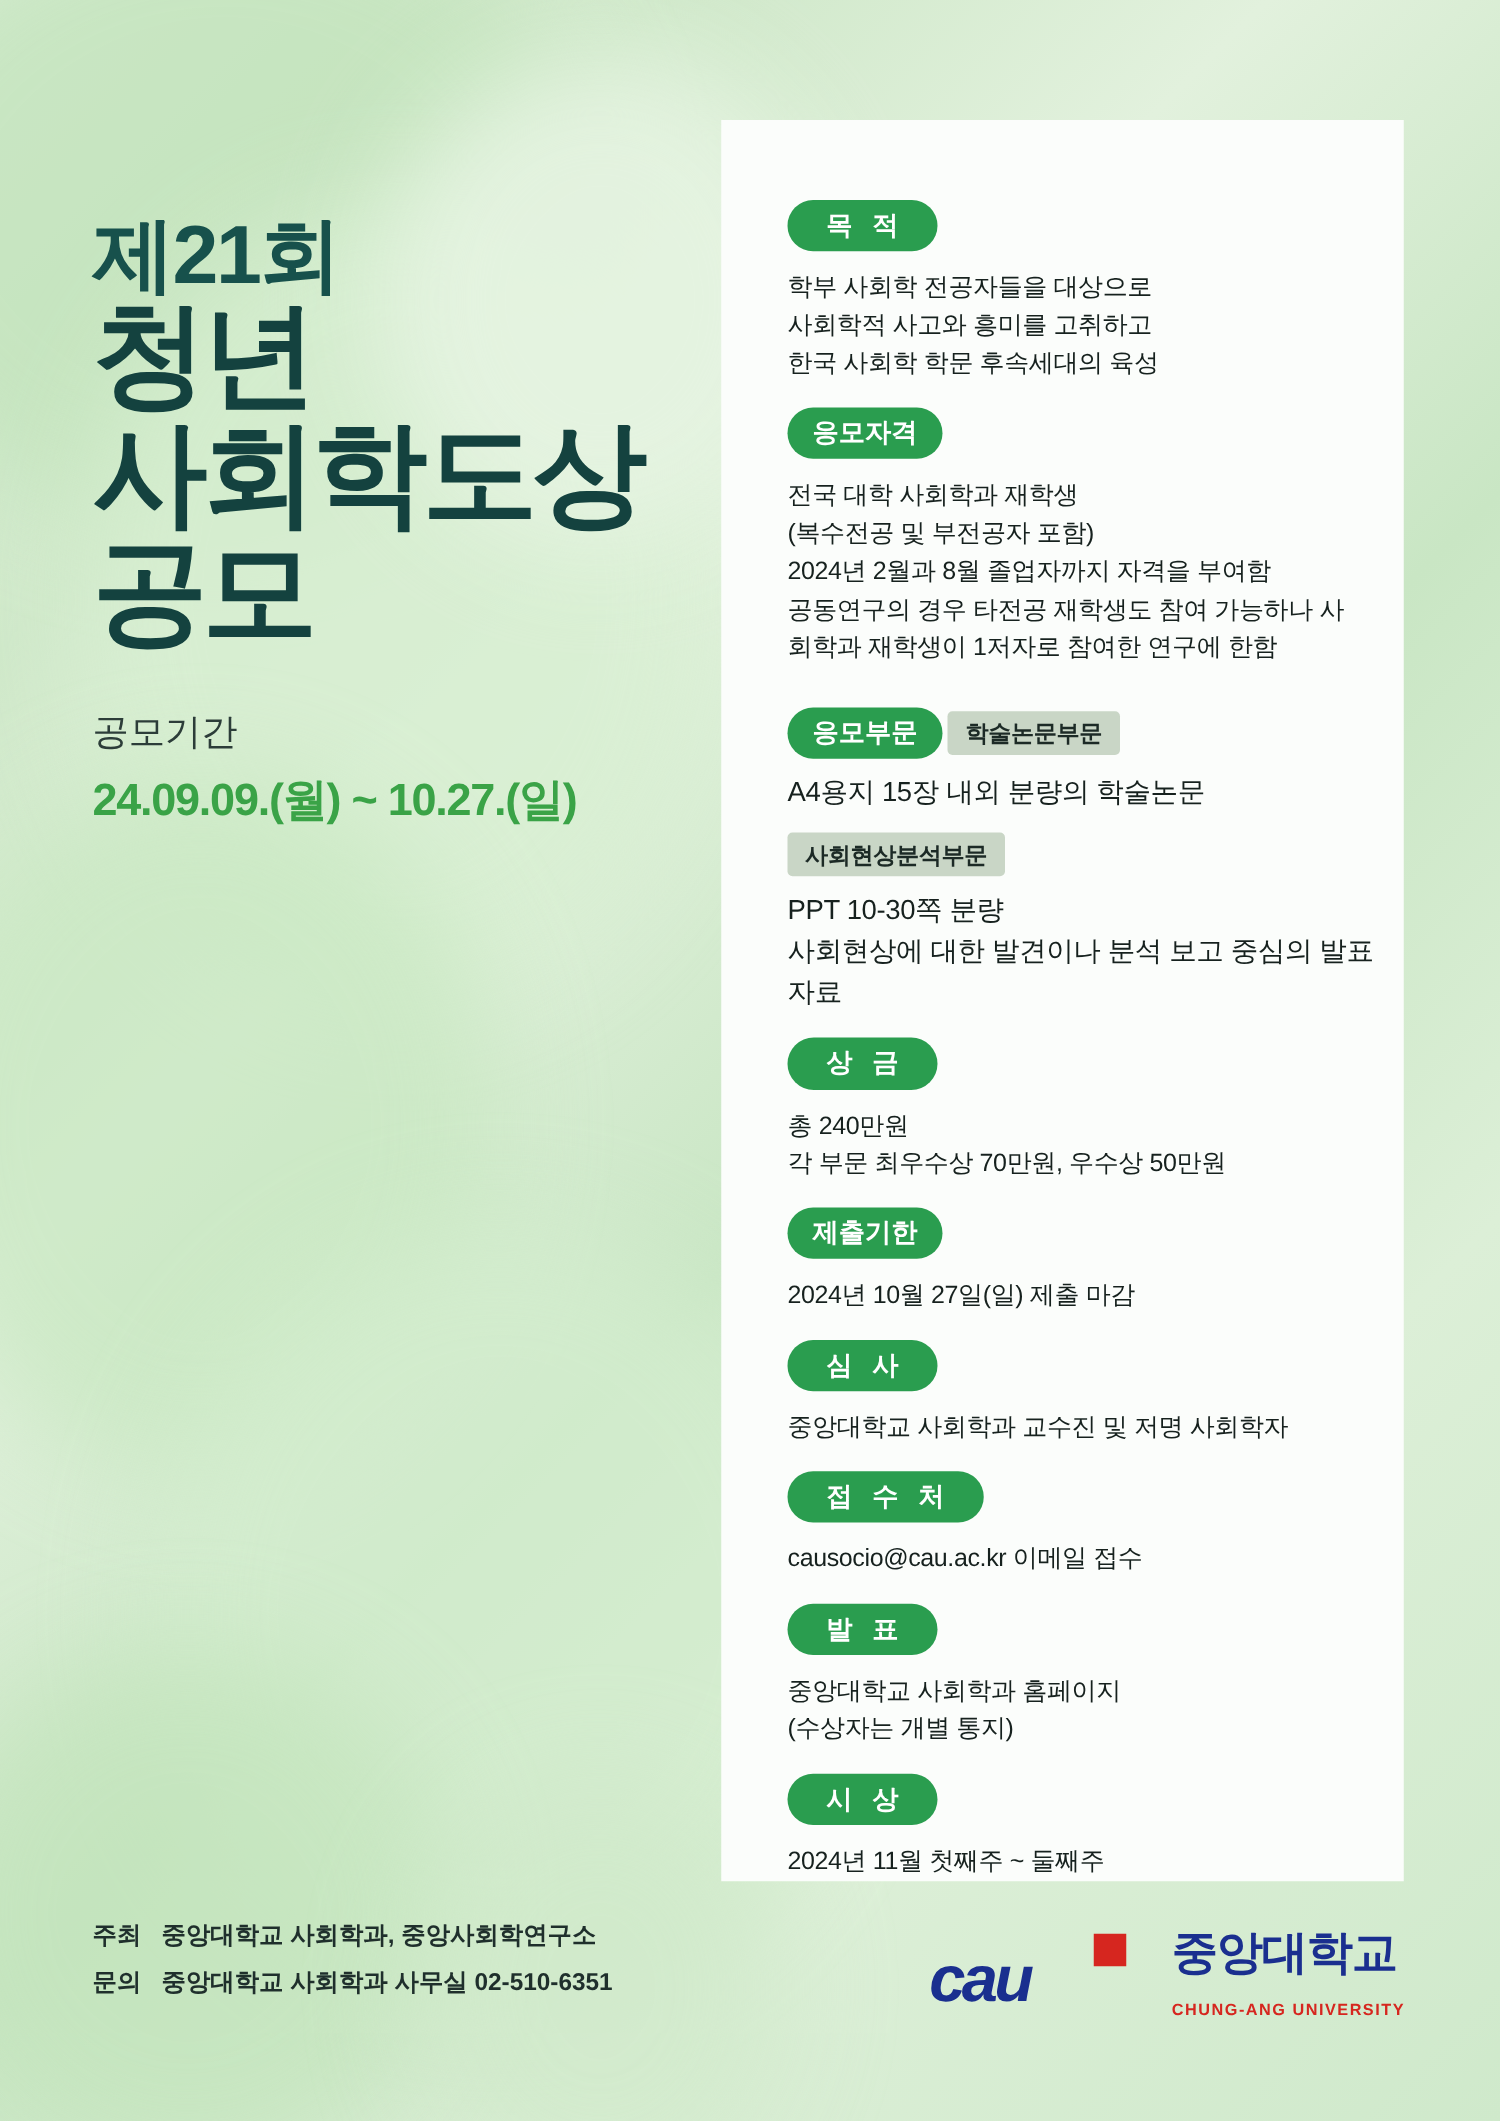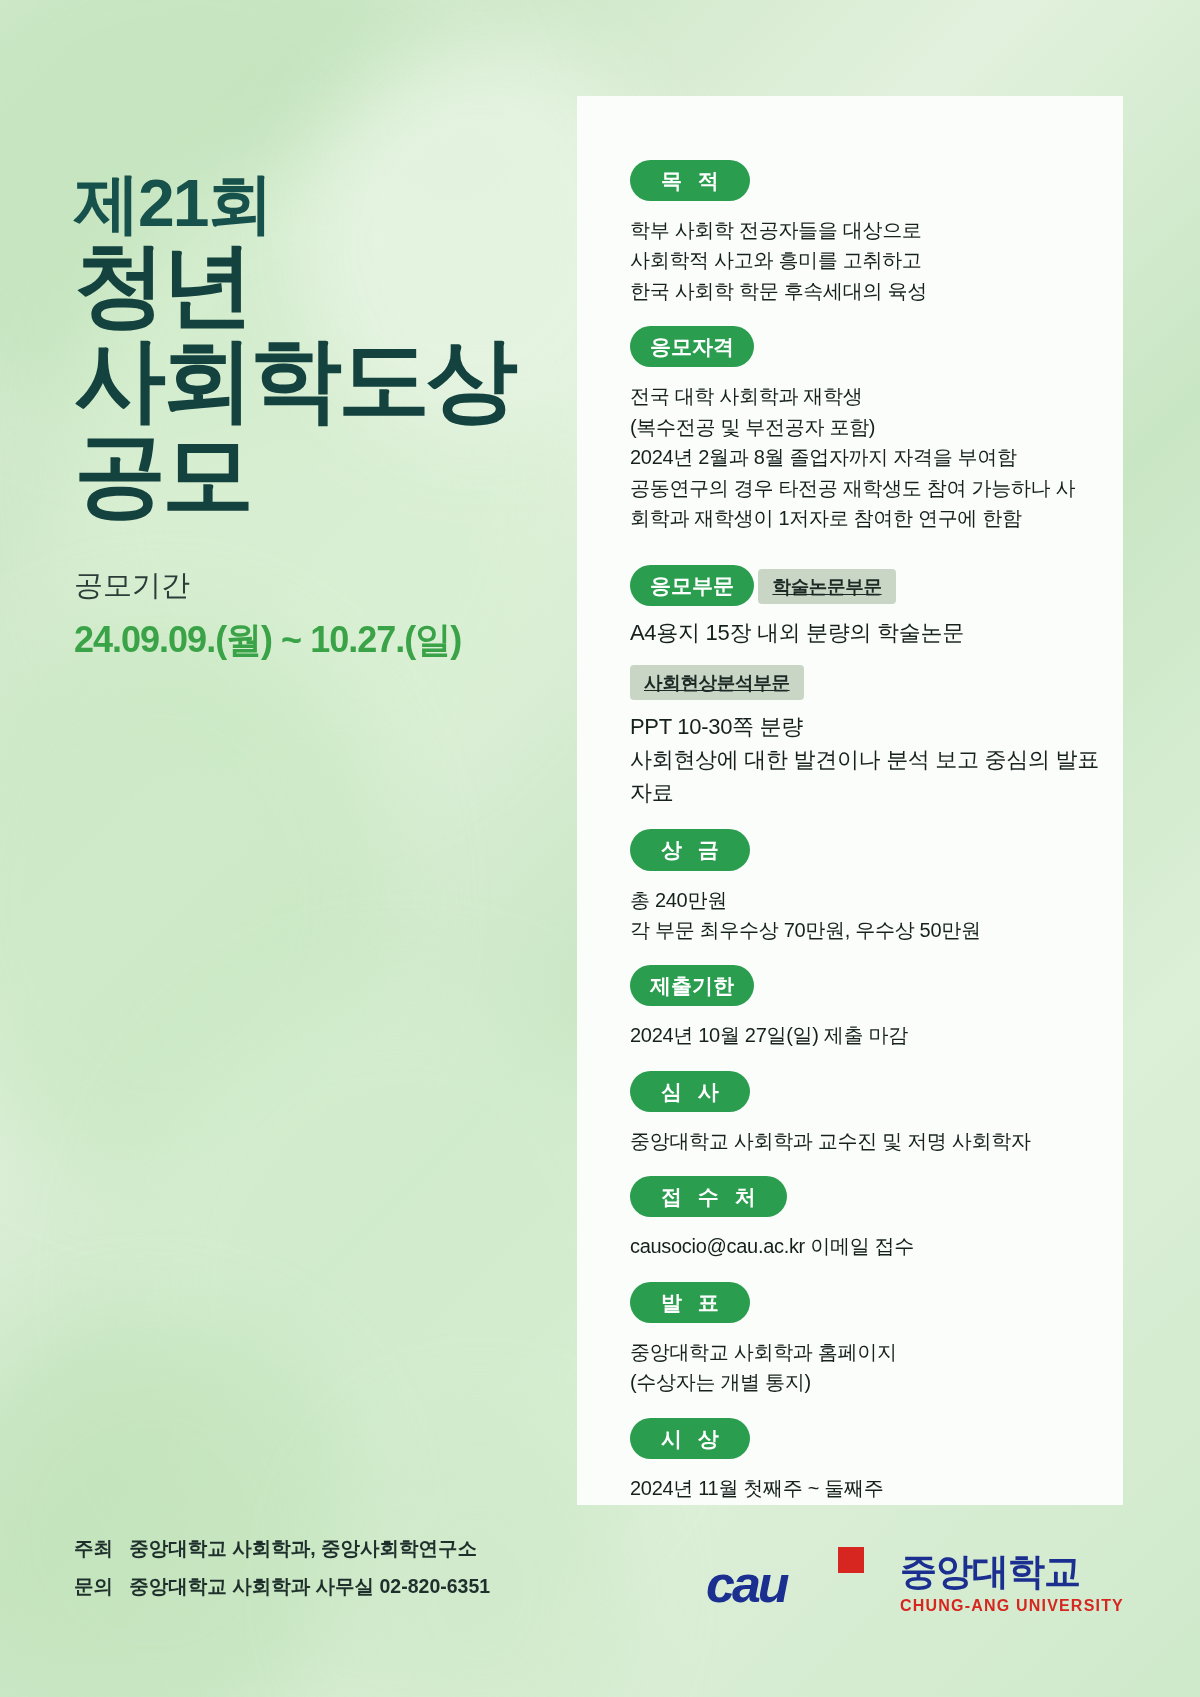--- a/index.html
+++ b/index.html
@@ -134,25 +134,25 @@
     background: #d6261f;
   }
   .cau-text .ko {
     font-size: 37px;
     font-weight: bold;
     color: #1a2f8f;
     letter-spacing: -1px;
     line-height: 1.05;
   }
   .cau-text .en {
-    font-size: 16px;
+    font-size: 13px;
     font-weight: bold;
     color: #d6261f;
     letter-spacing: 1.2px;
-    margin-top: 5px;
+    margin-top: 18px;
   }
 
   
   .content {
     position: absolute;
     left: 630px;
     top: 160px;
     width: 470px;
   }
   .pill {
@@ -180,21 +180,20 @@
   .subtag {
     display: inline-block;
     background: #c9d6c6;
     color: #1c2a26;
     font-size: 18.5px;
     font-weight: bold;
     padding: 5px 14px;
     border-radius: 4px;
     margin-top: 16px;
     letter-spacing: -0.3px;
-    text-decoration: underline;
   }
   .sub-body {
     margin-top: 10px;
     font-size: 22px;
     color: #16211e;
     line-height: 1.5;
     white-space: pre-line;
     letter-spacing: -0.3px;
   }
   .gap-sm { margin-bottom: 20px; }
@@ -284,21 +283,21 @@
 
   </div>
 
   <div class="footer">
     <div>
       <span class="lbl">주최</span>
       &nbsp;&nbsp;<span>중앙대학교 사회학과, 중앙사회학연구소</span>
     </div>
     <div>
       <span class="lbl">문의</span>
-      &nbsp;&nbsp;<span>중앙대학교 사회학과 사무실 02-820-6351</span>
+      &nbsp;&nbsp;<span>중앙대학교 사회학과 사무실 02-510-6351</span>
     </div>
   </div>
 
   <div class="logos">
     <div class="cau-mark">
       <div class="word">cau</div>
       <div class="redbox"></div>
     </div>
     <div class="cau-text">
       <div class="ko">중앙대학교</div>

